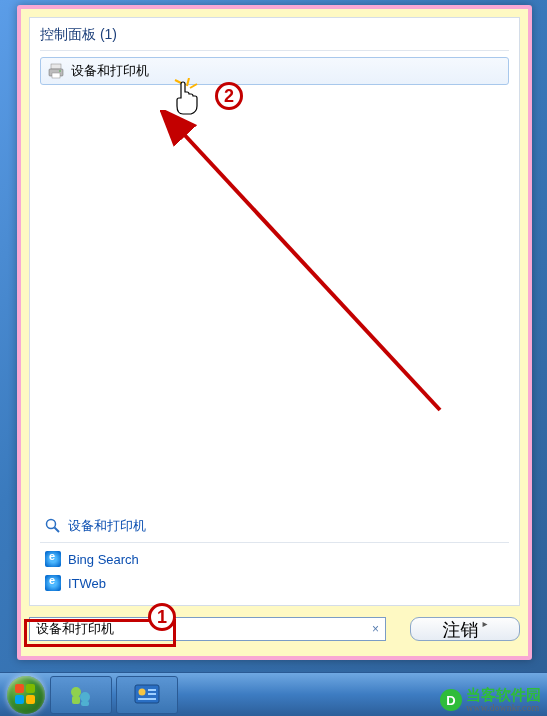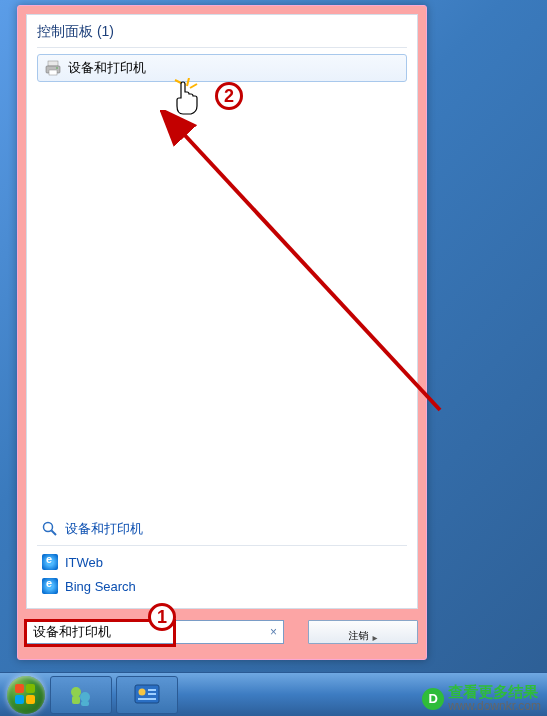--- a/index.html
+++ b/index.html
@@ -14,24 +14,24 @@
 }
 .desktop-bg {
   position: absolute;
   inset: 0;
   background: linear-gradient(135deg, #5b9de8 0%, #3a7abd 40%, #2d5e94 100%);
 }
 .start-panel {
   position: absolute;
   top: 5px;
   left: 17px;
-  width: 410px;
+  width: 515px;
   height: 655px;
-  background: #fca5a5;
-  border: 1px solid #f9a8d4;
+  background: #fef9c3;
+  border: 4px solid #f9a8d4;
   border-radius: 3px;
   box-shadow: 0 0 8px rgba(0,0,0,0.3);
 }
 .panel-inner {
   position: absolute;
   top: 8px;
   left: 8px;
   right: 8px;
   bottom: 50px;
   border: 1px solid #d4dde8;
@@ -134,26 +134,26 @@
   right: 6px;
   color: #5a7fb1;
   font-size: 12px;
   cursor: pointer;
 }
 .logout-btn {
   width: 110px;
   height: 24px;
   background: linear-gradient(#fdfdfd, #e6ecf4);
   border: 1px solid #8aa6c8;
-  border-radius: 1px;
+  border-radius: 9px;
   font-family: inherit;
-  font-size: 10px;
+  font-size: 18px;
   cursor: pointer;
   display: flex;
-  align-items: flex-end;
+  align-items: flex-start;
   justify-content: center;
   gap: 4px;
 }
 .logout-btn::after {
   content: "▸";
   font-size: 10px;
   color: #555;
 }
 .taskbar {
   position: absolute;
@@ -254,22 +254,23 @@
   color: #fff;
   font-weight: bold;
 }
 .watermark-text {
   font-size: 15px;
   font-weight: bold;
   color: #2fbc3a;
   line-height: 1;
 }
 .watermark-sub {
-  font-size: 12px;
+  font-size: 10px;
   color: #666;
+  font-family: Liberation Serif, serif;
 }
 </style>
 </head>
 <body>
 
 <div class="desktop-bg"></div>
 
 <div class="start-panel">
   <div class="panel-inner">
     <div class="section-header">控制面板 (1)</div>
@@ -295,27 +296,27 @@
               <line x1="9.5" y1="9.5" x2="14" y2="14" stroke="#2b6fc3" stroke-width="2"></line>
             </svg>
         </span>
         <span>设备和打印机</span>
       </div>
       <hr class="divider" style="margin:4px 0">
       <div class="link-item">
         <span class="icon">
             <span class="ie-icon"></span>
           </span>
-        <span>ITWeb</span>
+        <span>Bing Search</span>
       </div>
       <div class="link-item">
         <span class="icon">
             <span class="ie-icon"></span>
           </span>
-        <span>Bing Search</span>
+        <span>ITWeb</span>
       </div>
     </div>
   </div>
 
   <div class="search-row">
     <div class="search-input-wrap">
       <input type="text" value="设备和打印机" style="">
       <span class="clear-x">×</span>
     </div>
     <button class="logout-btn">
@@ -374,16 +375,16 @@
       <rect x="14" y="5" width="8" height="2" fill="#9fd0ff"></rect>
       <rect x="14" y="9" width="8" height="2" fill="#9fd0ff"></rect>
       <rect x="4" y="14" width="18" height="2" fill="#9fd0ff"></rect>
     </svg>
   </div>
 </div>
 
 <div class="watermark">
   <div class="watermark-logo">D</div>
   <div>
-    <div class="watermark-text">查看更多结果</div>
+    <div class="watermark-text">当客软件园</div>
     <div class="watermark-sub">www.downkr.com</div>
   </div>
 </div>
 
 </body></html>

